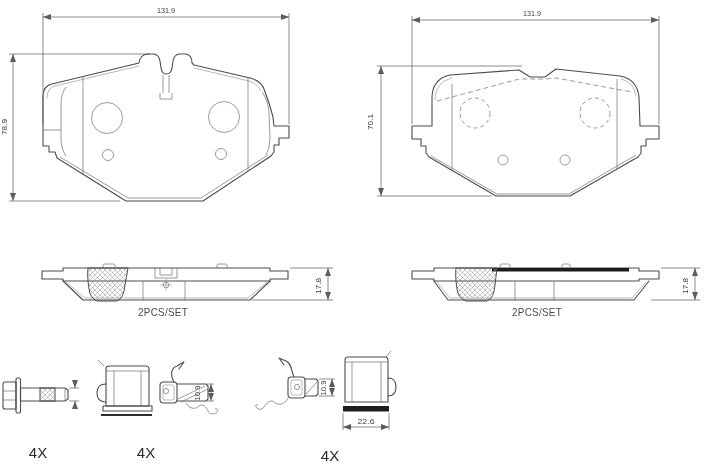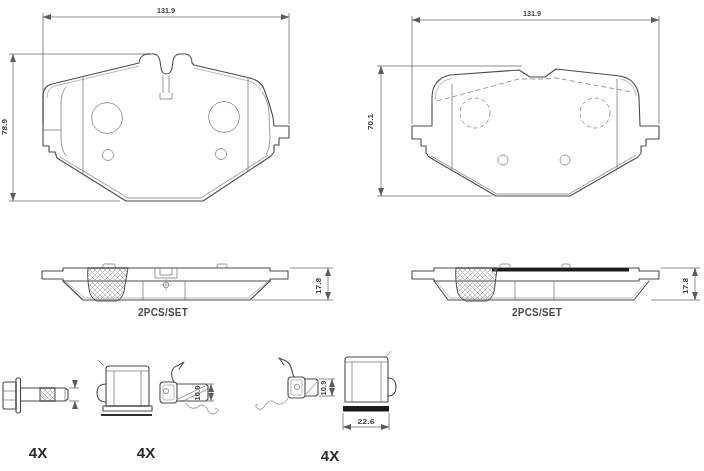--- a/index.html
+++ b/index.html
@@ -1,16 +1,16 @@
 <!DOCTYPE html>
 <html><head>
 <meta charset="utf-8">
 <style>
   html,body { margin:0; padding:0; background:#ffffff; }
-  #stage { width:704px; height:471px; position:relative; background:#ffffff; overflow:hidden;font-weight:bold; }
+  #stage { width:704px; height:471px; position:relative; background:#ffffff; overflow:hidden; }
   svg { display:block; }
   .ol  { fill:none; stroke:#4c4c4c; stroke-width:1.1; stroke-linejoin:round; stroke-linecap:round; }
   .il  { fill:none; stroke:#6f6f6f; stroke-width:0.7; }
   .thin{ fill:none; stroke:#8a8a8a; stroke-width:0.6; }
   .dim { fill:none; stroke:#5c5c5c; stroke-width:0.7; }
   .dash{ stroke-dasharray:5 3; }
   .cdash{ stroke-dasharray:4 3; }
   .hatch{ fill:url(#xh); stroke:#4c4c4c; stroke-width:1; }
   .solid{ fill:#1c1c1c; stroke:none; }
   text { font-family:"Liberation Sans", sans-serif; fill:#3b3b3b; }

